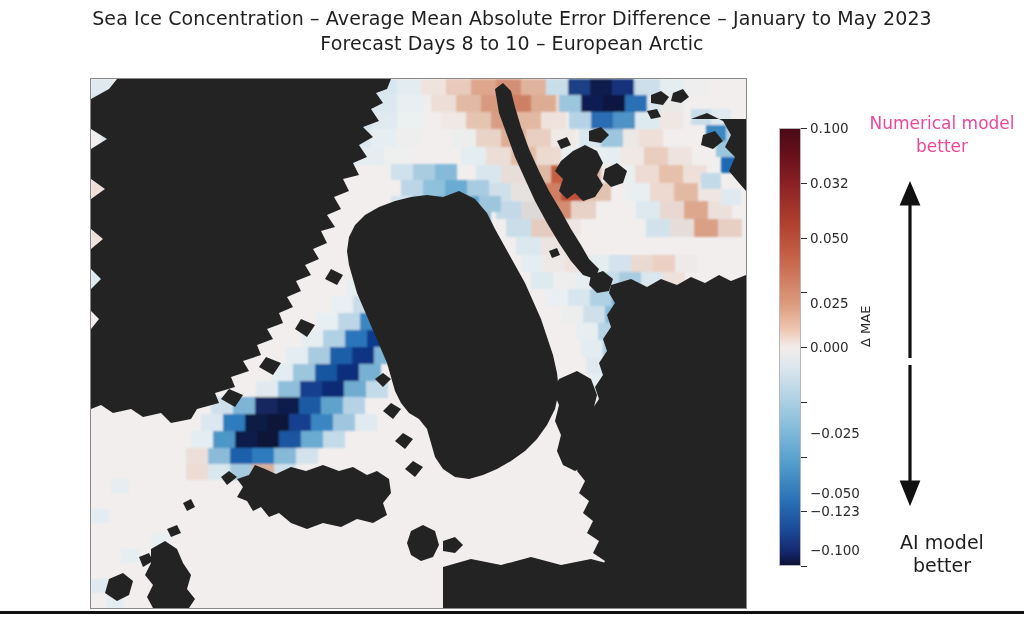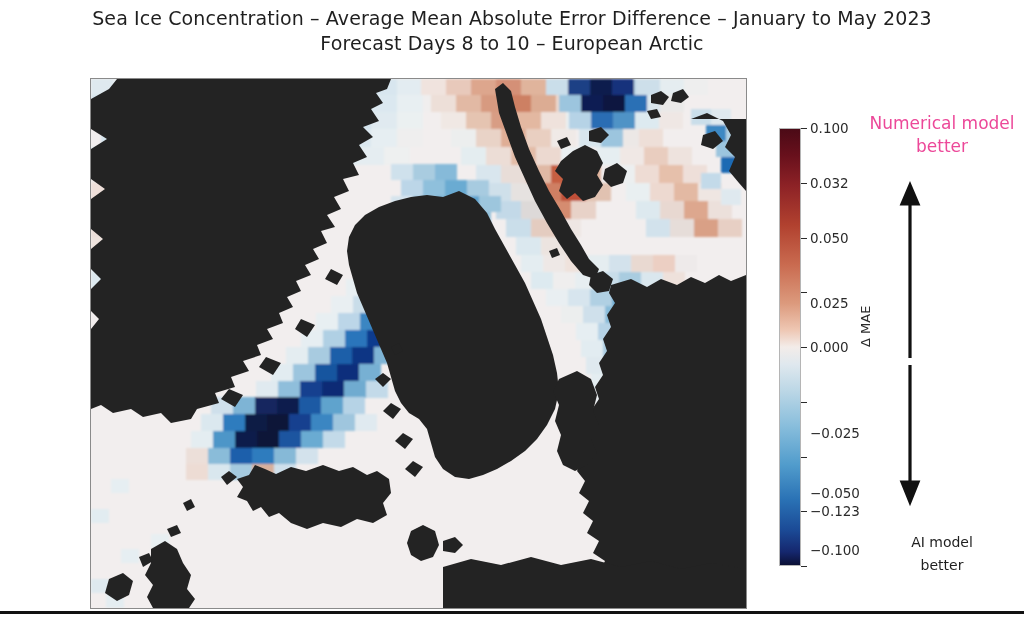--- a/index.html
+++ b/index.html
@@ -128,21 +128,21 @@
   #annotation-top span,
   #annotation-bottom span {
     display: block;
   }
   #annotation-bottom {
     position: absolute;
     left: 860px;
     top: 531px;
     width: 164px;
     text-align: center;
-    font-size: 14px;
+    font-size: 19px;
     line-height: 23px;
     color: #1f1f1f;
   }
   #arrow-svg {
     position: absolute;
     left: 880px;
     top: 180px;
     width: 60px;
     height: 330px;
   }

